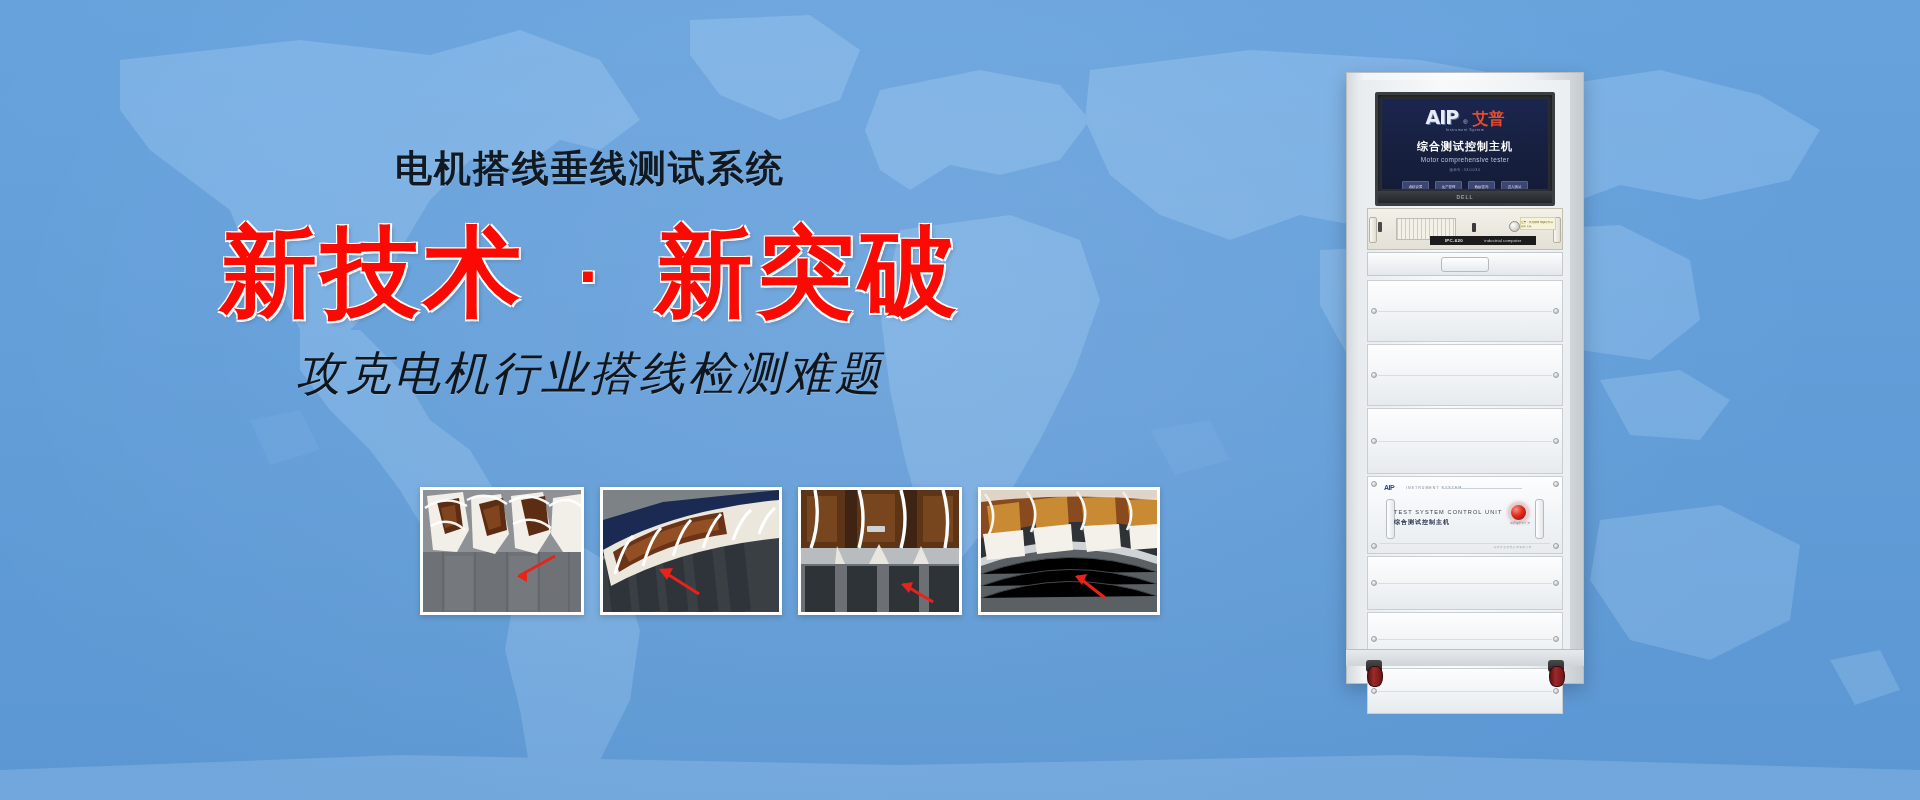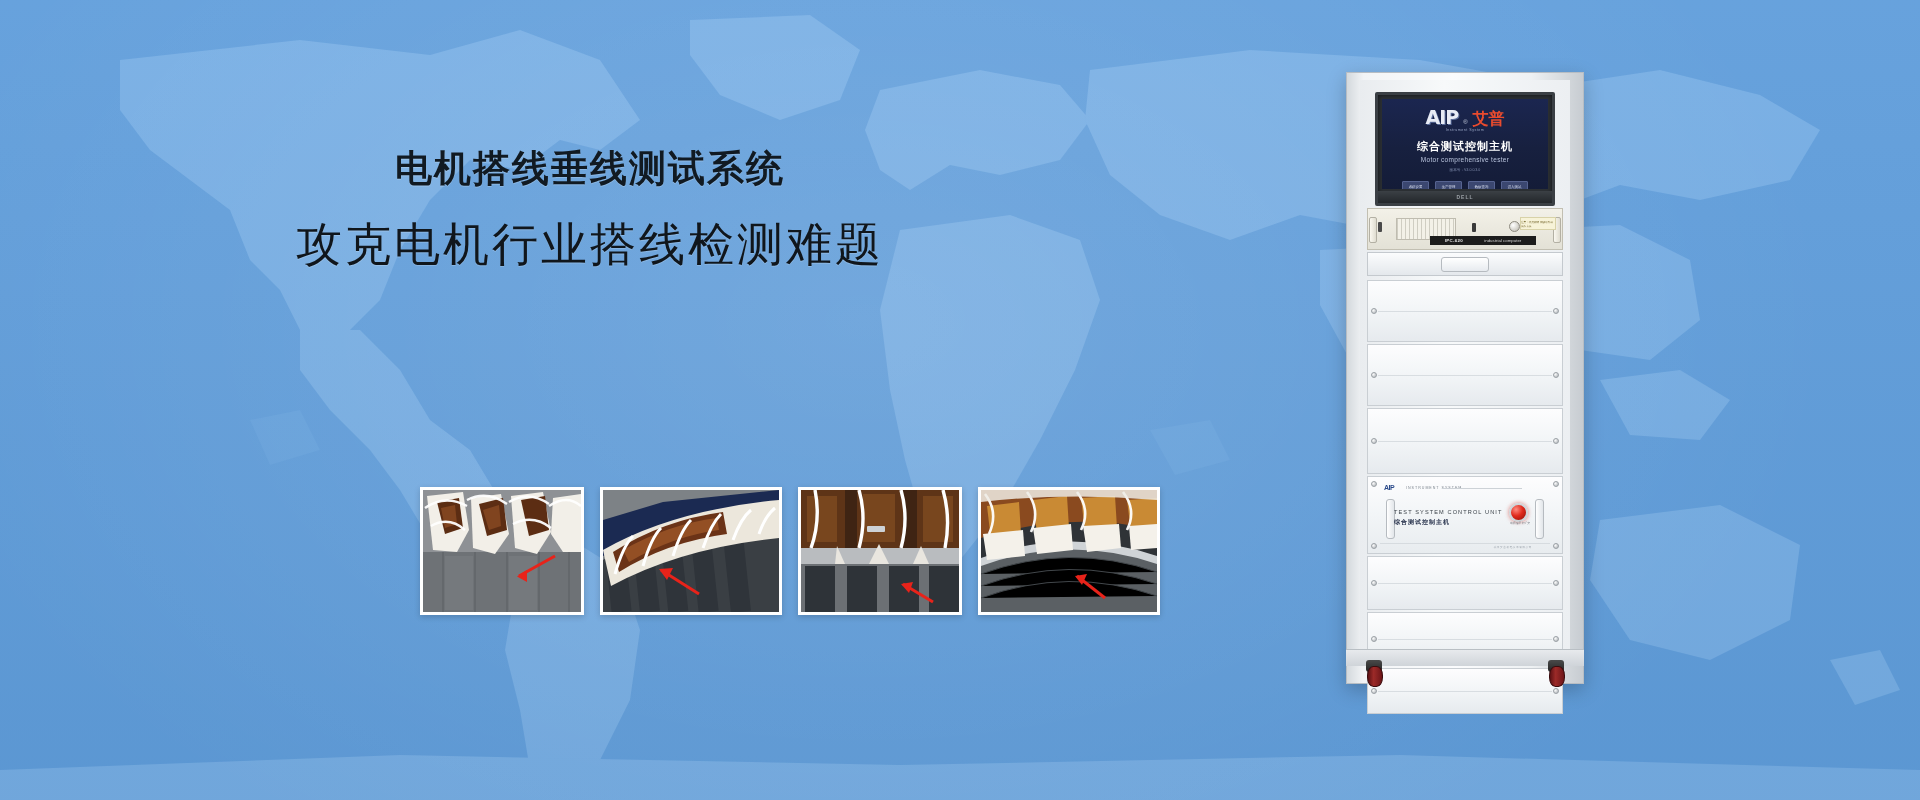--- a/index.html
+++ b/index.html
@@ -48,20 +48,21 @@
   }
   #headline .dot{
     display:inline-block;transform:translateY(-10px);
     font-size:56px;padding:0 14px;
   }
   #subline{
     font-family:"DejaVu Sans","Liberation Sans",sans-serif;
     font-size:46px;font-weight:normal;color:#10161c;
     letter-spacing:3px;line-height:1;margin:0;
     text-shadow:0 1px 0 rgba(255,255,255,.18);
+    font-style:italic;
   }
 
   
   #photo-strip{
     position:absolute;left:420px;top:487px;
     display:flex;gap:16px;align-items:flex-start;
   }
   .photo{
     width:158px;height:122px;border:3px solid #ffffff;
     box-shadow:0 2px 6px rgba(0,0,0,.18);
@@ -315,20 +316,25 @@
       <g fill="#6aa5e0" opacity=".55">
         <path d="M250 420 L300 410 L320 450 L270 465 Z"></path>
         <path d="M1150 430 L1210 420 L1230 460 L1175 475 Z"></path>
       </g>
     </svg>
   </div>
   <div id="bg-gradient"></div>
 
   <div id="text-block">
     <p id="eyebrow">电机搭线垂线测试系统</p>
+    <h1 id="headline">
+      <span>新技术</span>
+      <span class="dot">·</span>
+      <span>新突破</span>
+    </h1>
     <p id="subline">攻克电机行业搭线检测难题</p>
   </div>
 
   <div id="photo-strip">
 
     <div class="photo">
       <svg viewBox="0 0 158 122" xmlns="http://www.w3.org/2000/svg">
         <rect width="158" height="122" fill="#8e9195"></rect>
         <rect y="62" width="158" height="60" fill="#6e7276"></rect>
         <g stroke="#5a5e62" stroke-width="1">

